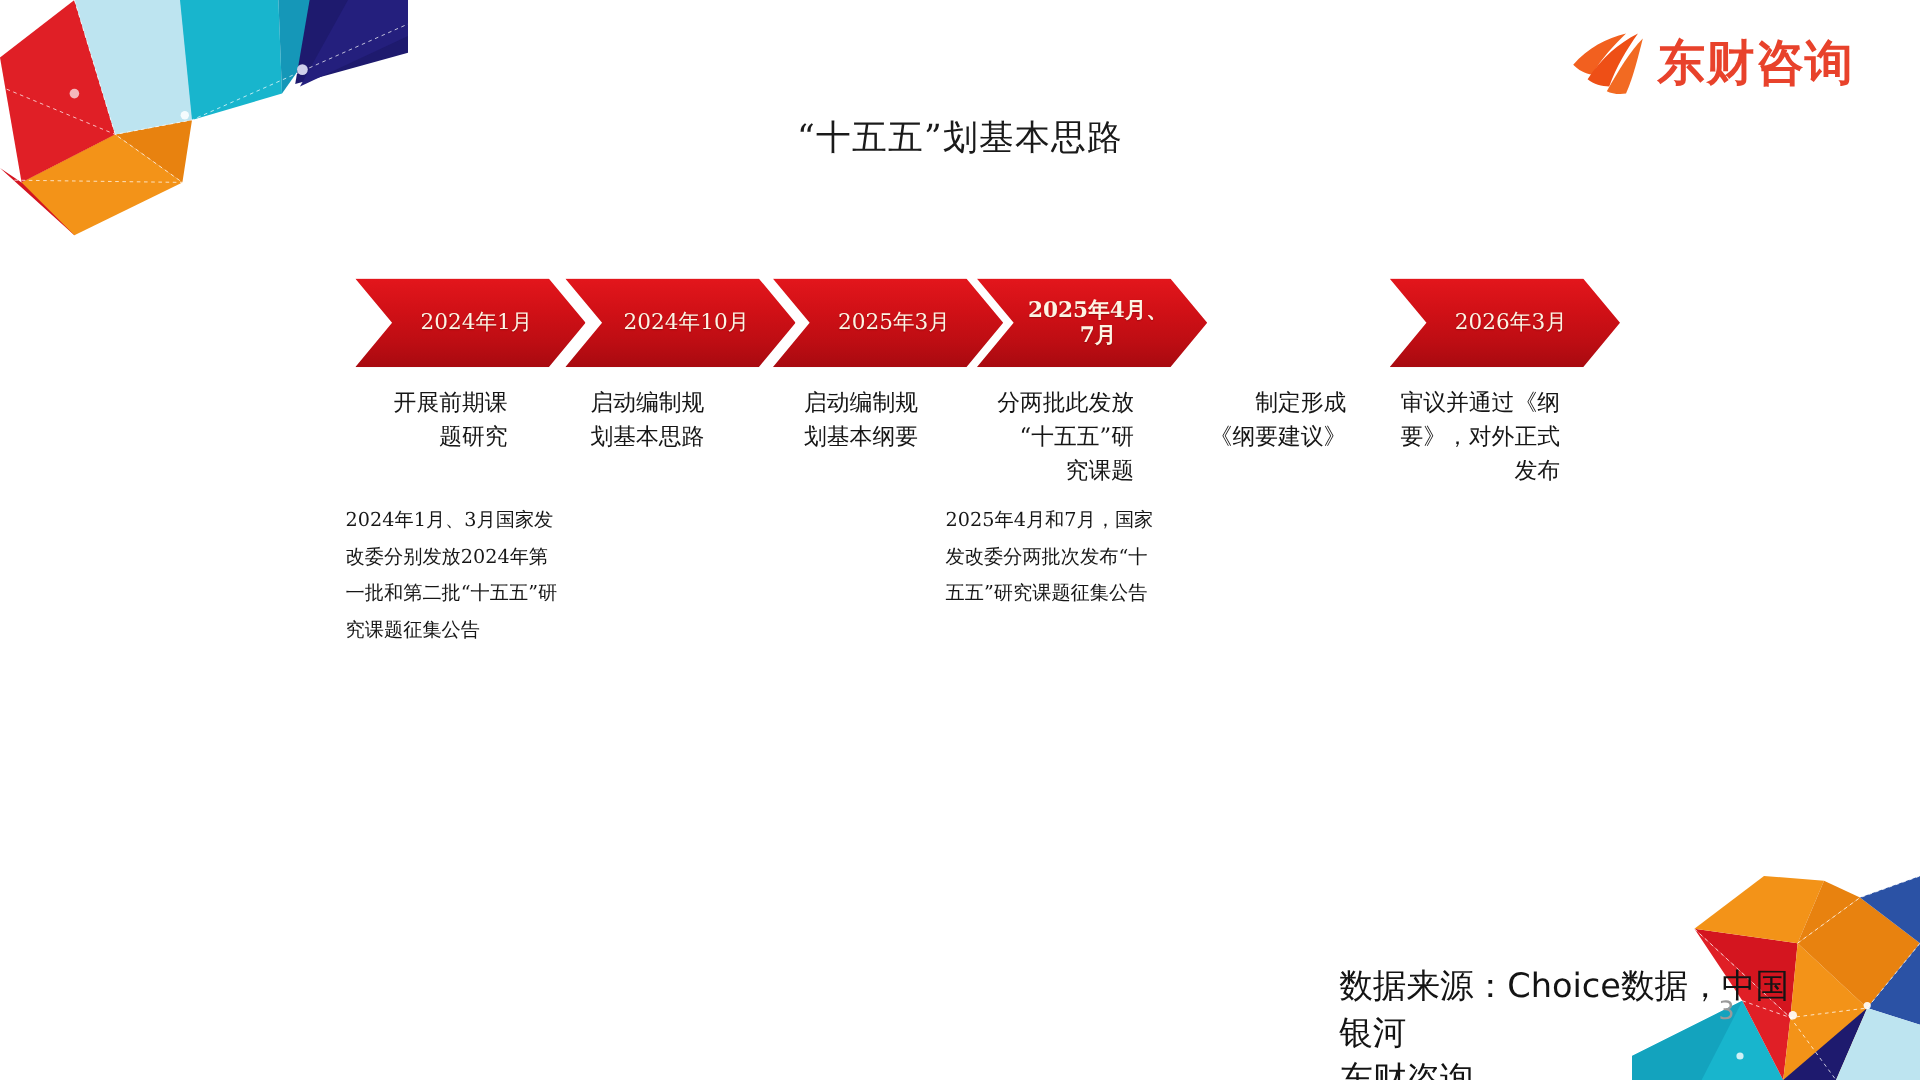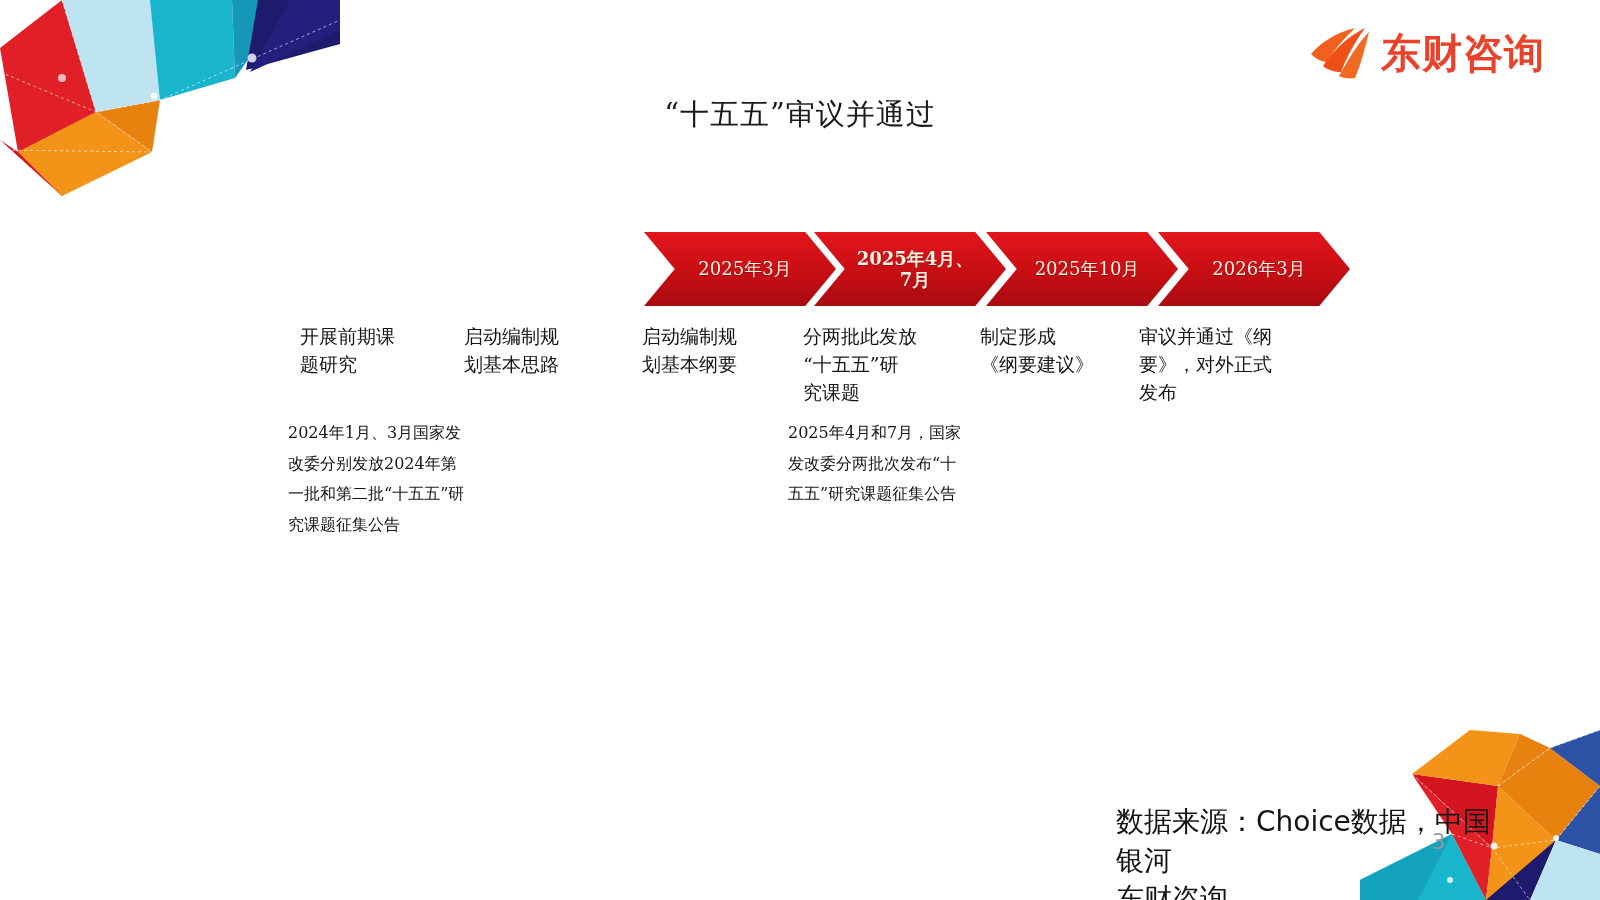--- a/index.html
+++ b/index.html
@@ -84,24 +84,25 @@
     text-align: center;
     padding-left: 12px;
     padding-right: 2px;
     text-shadow: 0 1px 1px rgba(0,0,0,0.25);
     white-space: pre-line;
   }
 
   
   .captions {
     position: absolute;
-    left: 284px;
+    left: 312px;
     top: 322px;
     width: 1040px;
     height: 90px;
+    text-align: right;
   }
   .caption {
     position: absolute;
     top: 0;
     font-family: "DejaVu Serif", "Liberation Serif", serif;
     font-size: 19px;
     line-height: 1.48;
     color: #161616;
     white-space: pre-line;
   }
@@ -193,32 +194,35 @@
 
 <div class="logo">
   <svg class="logo-mark" viewBox="0 0 62 58">
     <path d="M2,30 C14,16 30,8 46,4 C36,14 26,24 18,38 C12,38 6,34 2,30 Z" fill="#f2601f"></path>
     <path d="M14,42 C26,24 40,12 56,4 C46,18 38,32 32,48 C26,48 19,46 14,42 Z" fill="#ee4f16"></path>
     <path d="M30,52 C40,34 50,18 60,8 C56,24 52,40 46,54 C40,55 34,54 30,52 Z" fill="#f26a22"></path>
   </svg>
   <div class="logo-text">东财咨询</div>
 </div>
 
-<div class="slide-title">“十五五”审议并通过</div>
+<div class="slide-title">“十五五”划基本思路</div>
 
 <div class="timeline">
+  <div class="chev" style="left:0px;width:192px;">
+    <span class="chev-label">2024年1月</span>
+  </div>
+  <div class="chev" style="left:175px;width:192px;">
+    <span class="chev-label">2024年10月</span>
+  </div>
   <div class="chev" style="left:348px;width:192px;">
     <span class="chev-label">2025年3月</span>
   </div>
   <div class="chev" style="left:518px;width:192px;font-weight:bold;">
     <span class="chev-label">2025年4月、
 7月</span>
-  </div>
-  <div class="chev" style="left:690px;width:192px;">
-    <span class="chev-label">2025年10月</span>
   </div>
   <div class="chev" style="left:862px;width:192px;">
     <span class="chev-label">2026年3月</span>
   </div>
 </div>
 
 <div class="captions">
   <div class="caption" style="left:16px;">开展前期课
 题研究</div>
   <div class="caption" style="left:180px;">启动编制规

